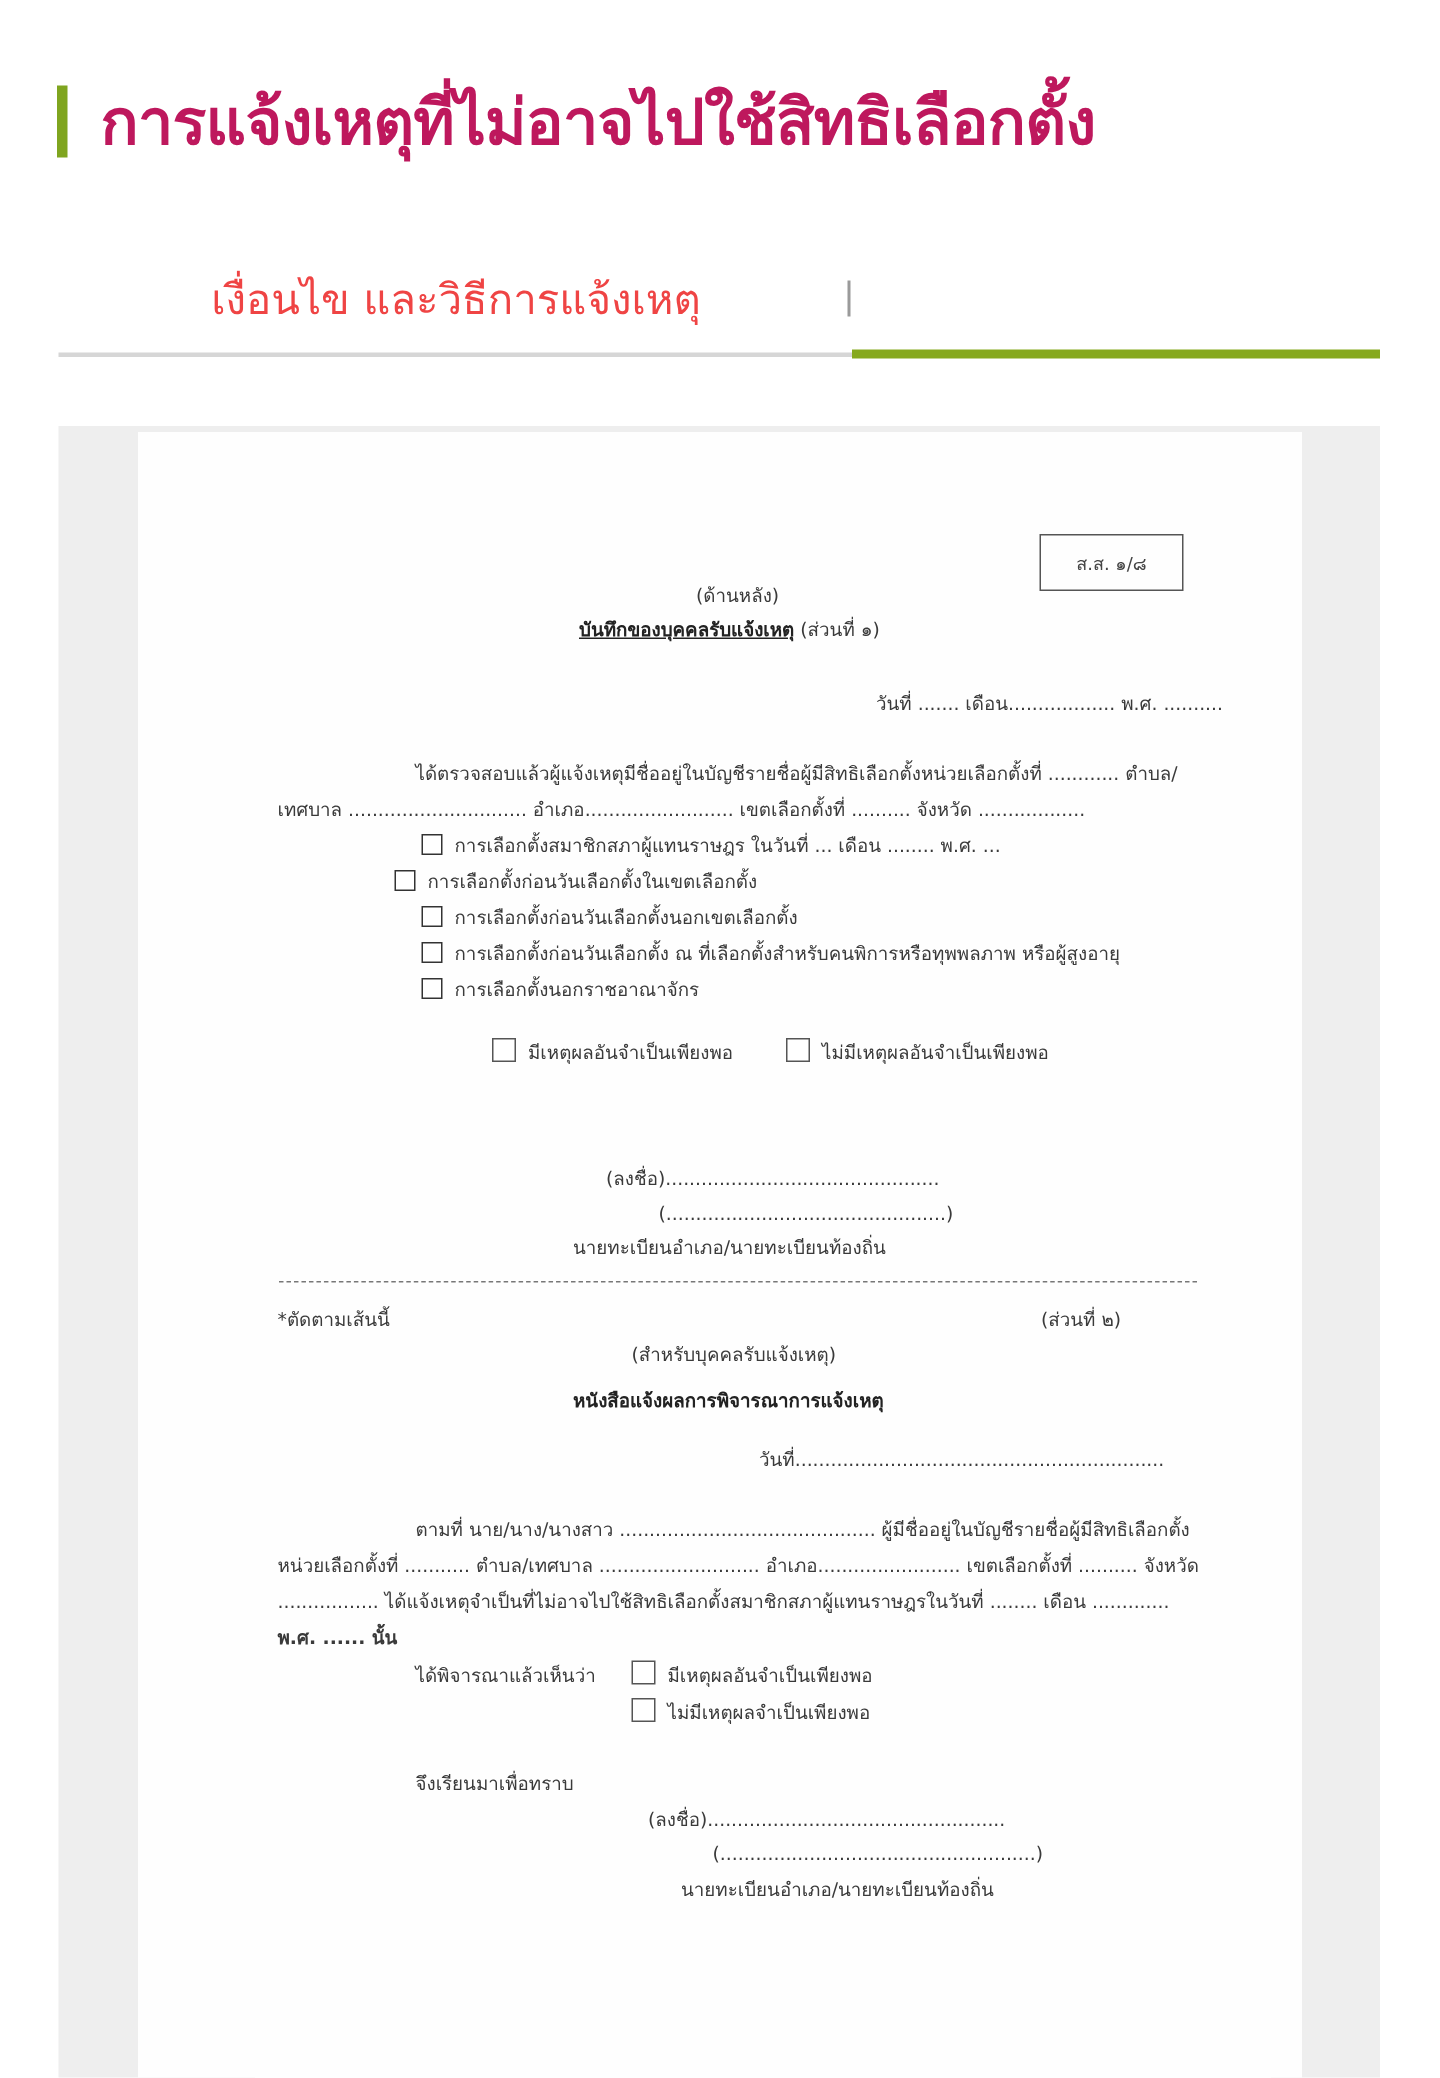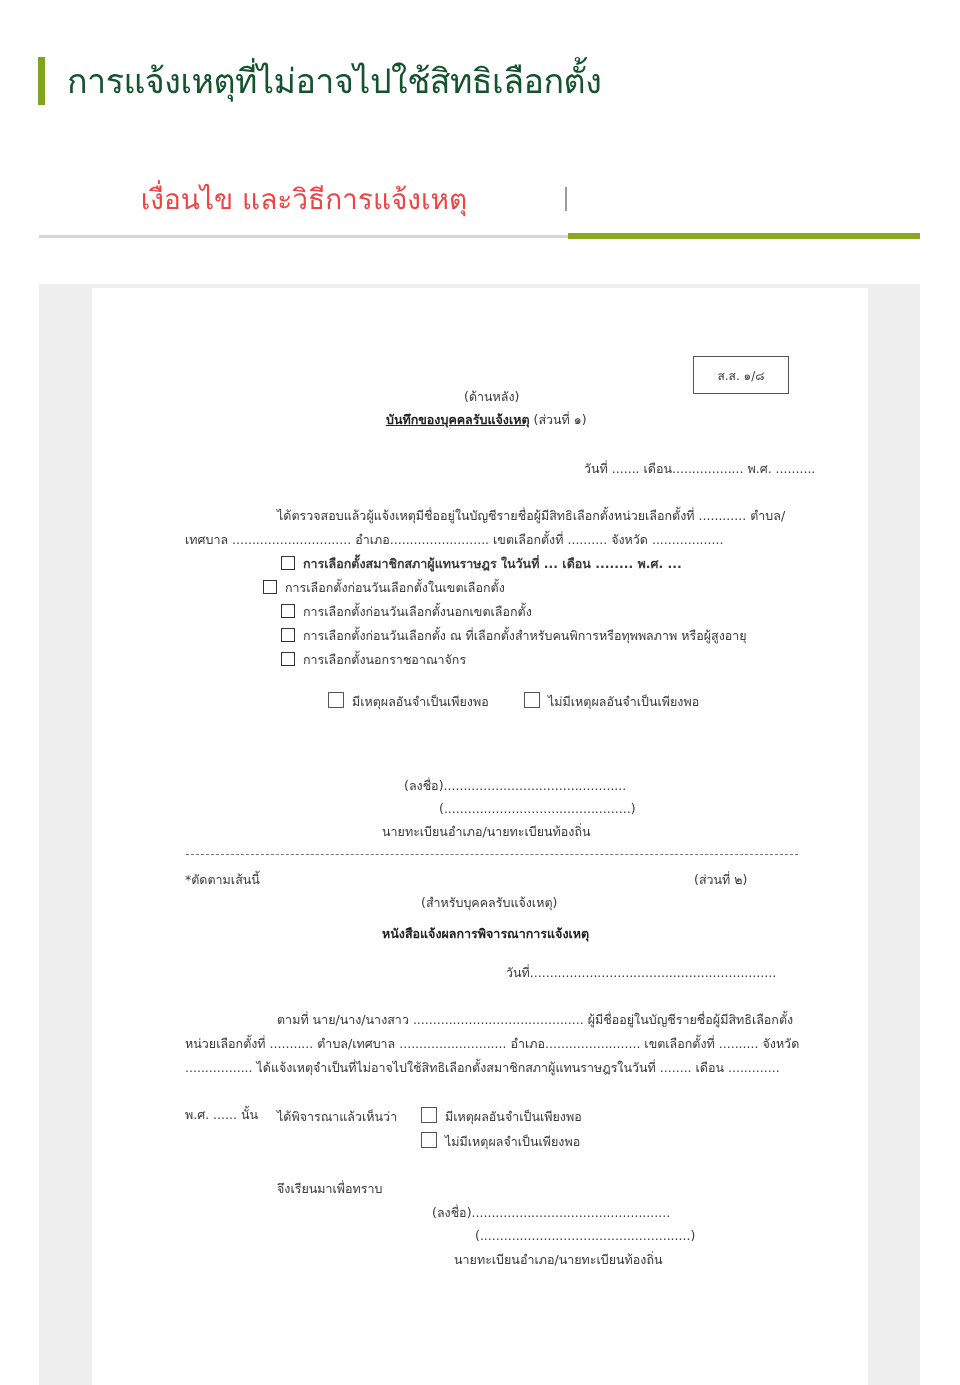--- a/index.html
+++ b/index.html
@@ -1,21 +1,21 @@
 <!DOCTYPE html>
 <html><head>
 <meta charset="utf-8">
 <style>
   html, body { margin: 0; padding: 0; background: #ffffff; }
   body { width: 960px; height: 1385px; position: relative; overflow: hidden;
          font-family: "DejaVu Sans", sans-serif; color: #111; }
 
   .page-header { position: absolute; left: 38px; top: 56px; height: 50px; display: flex; align-items: center; }
   .accent-bar { width: 7px; height: 48px; background: #7fa51f; margin-right: 22px; }
-  .page-title { font-size: 34px; font-weight: 400; color: #14532d; letter-spacing: -0.5px; white-space: nowrap; }
+  .page-title { font-size: 42px; font-weight: 700; color: #be185d; letter-spacing: -0.5px; white-space: nowrap; }
 
   .tabs { position: absolute; left: 39px; top: 165px; width: 881px; height: 75px; }
   .tab { position: absolute; top: 0; height: 68px; display: flex; align-items: center; justify-content: center;
          font-size: 28px; cursor: pointer; white-space: nowrap; }
   .tab-conditions { left: 0; width: 530px; color: #ef4444; }
   .tab-form { left: 529px; width: 352px; color: #141414; }
   .tab-sep { position: absolute; left: 526px; top: 22px; width: 2px; height: 24px; background: #9a9a9a; }
   .tab-line { position: absolute; left: 0; top: 70px; width: 529px; height: 3px; background: #d6d6d6; }
   .tab-active-line { position: absolute; left: 529px; top: 68px; width: 352px; height: 6px; background: #86a91d; }
 
@@ -57,21 +57,21 @@
     <div class="doc-text" style="left:372px; top:101px;">(ด้านหลัง)</div>
     <div class="doc-text" style="left:294px; top:124px;">
       <span class="bold u">บันทึกของบุคคลรับแจ้งเหตุ</span>
       <span>(ส่วนที่ ๑)</span>
     </div>
     <div class="doc-text" style="left:492px; top:173px;">วันที่ ....... เดือน.................. พ.ศ. ..........</div>
 
     <div class="doc-text" style="left:185px; top:220px;">ได้ตรวจสอบแล้วผู้แจ้งเหตุมีชื่ออยู่ในบัญชีรายชื่อผู้มีสิทธิเลือกตั้งหน่วยเลือกตั้งที่ ............ ตำบล/</div>
     <div class="doc-text" style="left:93px; top:244px;">เทศบาล .............................. อำเภอ......................... เขตเลือกตั้งที่ .......... จังหวัด ..................</div>
 
-    <div class="doc-text" style="left:189px; top:268px;font-weight:bold;">
+    <div class="doc-text" style="left:189px; top:268px;">
       <span class="cb"></span><span>การเลือกตั้งสมาชิกสภาผู้แทนราษฎร ในวันที่ ... เดือน ........ พ.ศ. ...</span>
     </div>
     <div class="doc-text" style="left:171px; top:292px;">
       <span class="cb"></span><span>การเลือกตั้งก่อนวันเลือกตั้งในเขตเลือกตั้ง</span>
     </div>
     <div class="doc-text" style="left:189px; top:316px;">
       <span class="cb"></span><span>การเลือกตั้งก่อนวันเลือกตั้งนอกเขตเลือกตั้ง</span>
     </div>
     <div class="doc-text" style="left:189px; top:340px;">
       <span class="cb"></span><span>การเลือกตั้งก่อนวันเลือกตั้ง ณ ที่เลือกตั้งสำหรับคนพิการหรือทุพพลภาพ หรือผู้สูงอายุ</span>
@@ -95,21 +95,21 @@
     <div class="doc-text" style="left:93px; top:584px;">*ตัดตามเส้นนี้</div>
 
     <div class="doc-text" style="left:602px; top:584px;">(ส่วนที่ ๒)</div>
     <div class="doc-text" style="left:329px; top:607px;">(สำหรับบุคคลรับแจ้งเหตุ)</div>
     <div class="doc-text bold" style="left:290px; top:638px;">หนังสือแจ้งผลการพิจารณาการแจ้งเหตุ</div>
     <div class="doc-text" style="left:414px; top:677px;">วันที่..............................................................</div>
 
     <div class="doc-text" style="left:185px; top:724px;">ตามที่ นาย/นาง/นางสาว ........................................... ผู้มีชื่ออยู่ในบัญชีรายชื่อผู้มีสิทธิเลือกตั้ง</div>
     <div class="doc-text" style="left:93px; top:748px;">หน่วยเลือกตั้งที่ ........... ตำบล/เทศบาล ........................... อำเภอ........................ เขตเลือกตั้งที่ .......... จังหวัด</div>
     <div class="doc-text" style="left:93px; top:772px;">................. ได้แจ้งเหตุจำเป็นที่ไม่อาจไปใช้สิทธิเลือกตั้งสมาชิกสภาผู้แทนราษฎรในวันที่ ........ เดือน .............</div>
-    <div class="doc-text" style="left:93px; top:819px;">พ.ศ. ...... นั้น</div>
+    <div class="doc-text" style="left:93px; top:796px;font-weight:bold;">พ.ศ. ...... นั้น</div>
 
     <div class="doc-text" style="left:185px; top:821px;">ได้พิจารณาแล้วเห็นว่า</div>
     <div class="doc-text" style="left:329px; top:819px;">
       <span class="cb cb-lg"></span><span>มีเหตุผลอันจำเป็นเพียงพอ</span>
     </div>
     <div class="doc-text" style="left:329px; top:844px;">
       <span class="cb cb-lg"></span><span>ไม่มีเหตุผลจำเป็นเพียงพอ</span>
     </div>
 
     <div class="doc-text" style="left:185px; top:893px;">จึงเรียนมาเพื่อทราบ</div>

